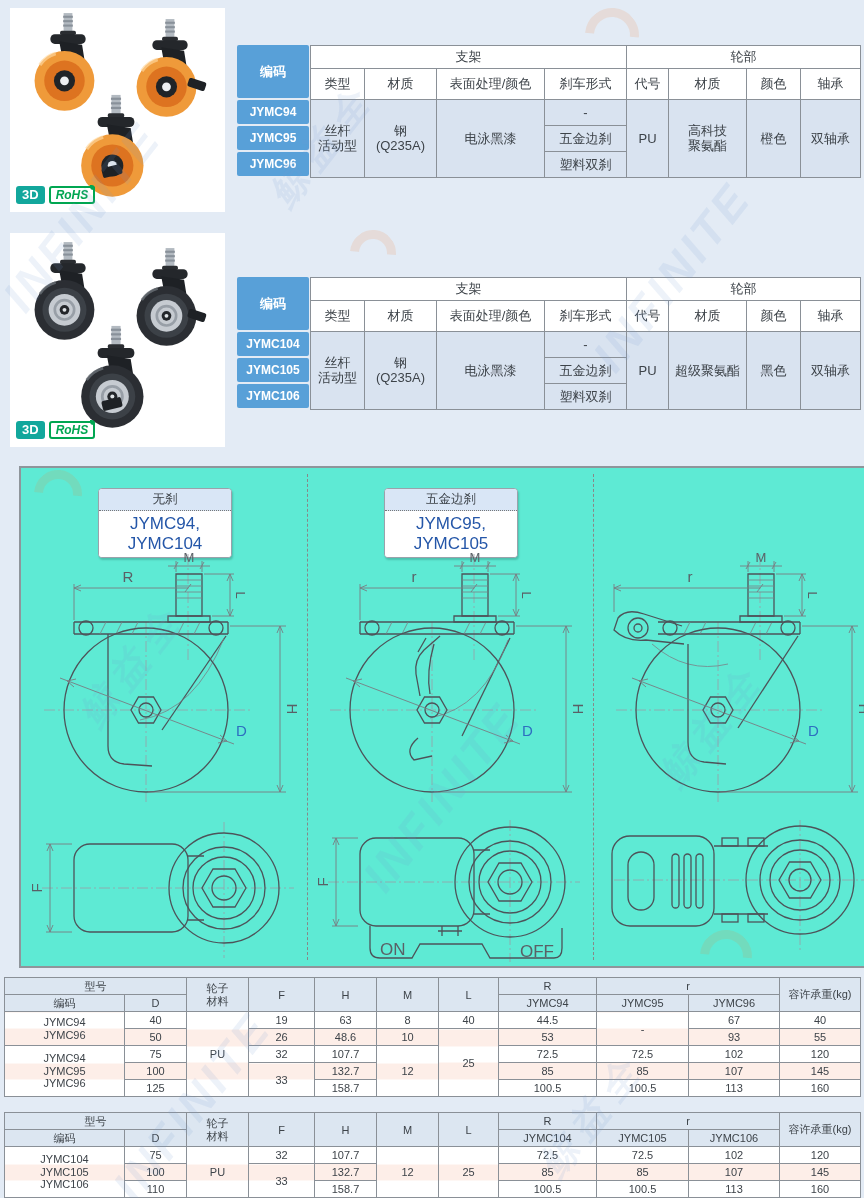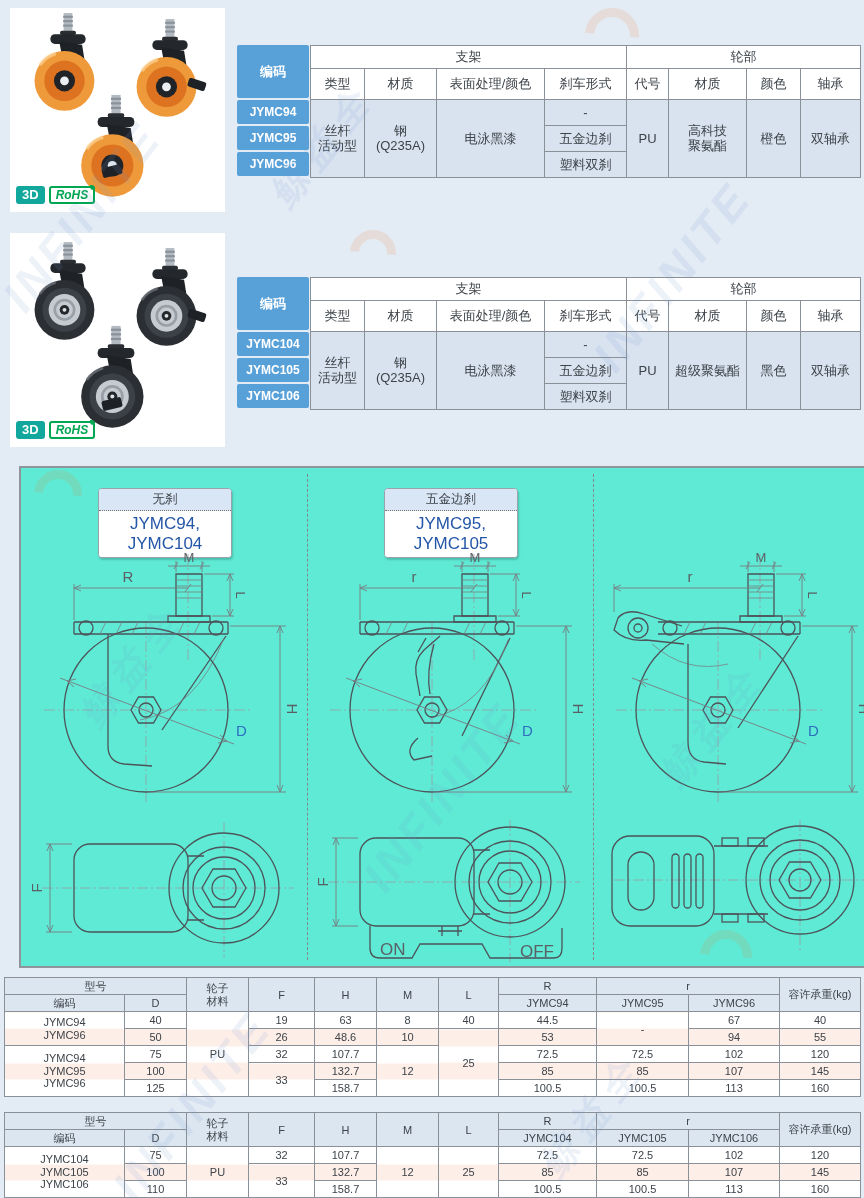--- a/index.html
+++ b/index.html
@@ -486,21 +486,21 @@
       <td>67</td>
       <td>40</td>
     </tr>
     <tr class="pk">
       <td class="bl">50</td>
       <td>26</td>
       <td>48.6</td>
       <td>10</td>
       <td rowspan="4" class="g4">25</td>
       <td>53</td>
-      <td>94</td>
+      <td>93</td>
       <td>55</td>
     </tr>
     <tr>
       <td rowspan="3" class="bl pre g3">JYMC94
 JYMC95
 JYMC96</td>
       <td class="bl">75</td>
       <td>32</td>
       <td>107.7</td>
       <td rowspan="3" class="g3">12</td>

